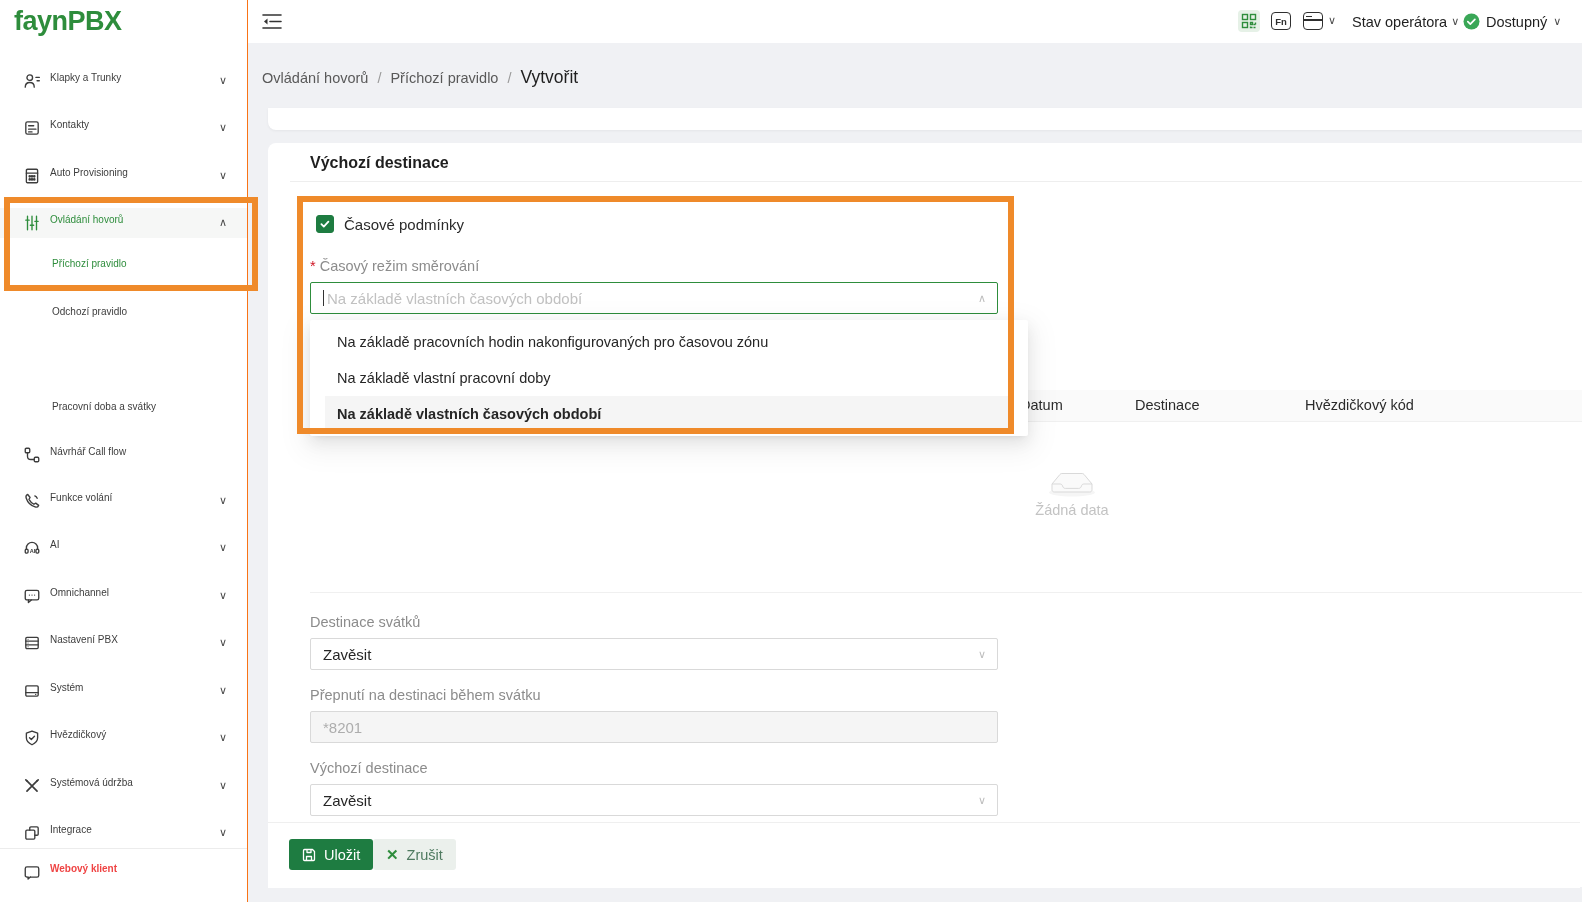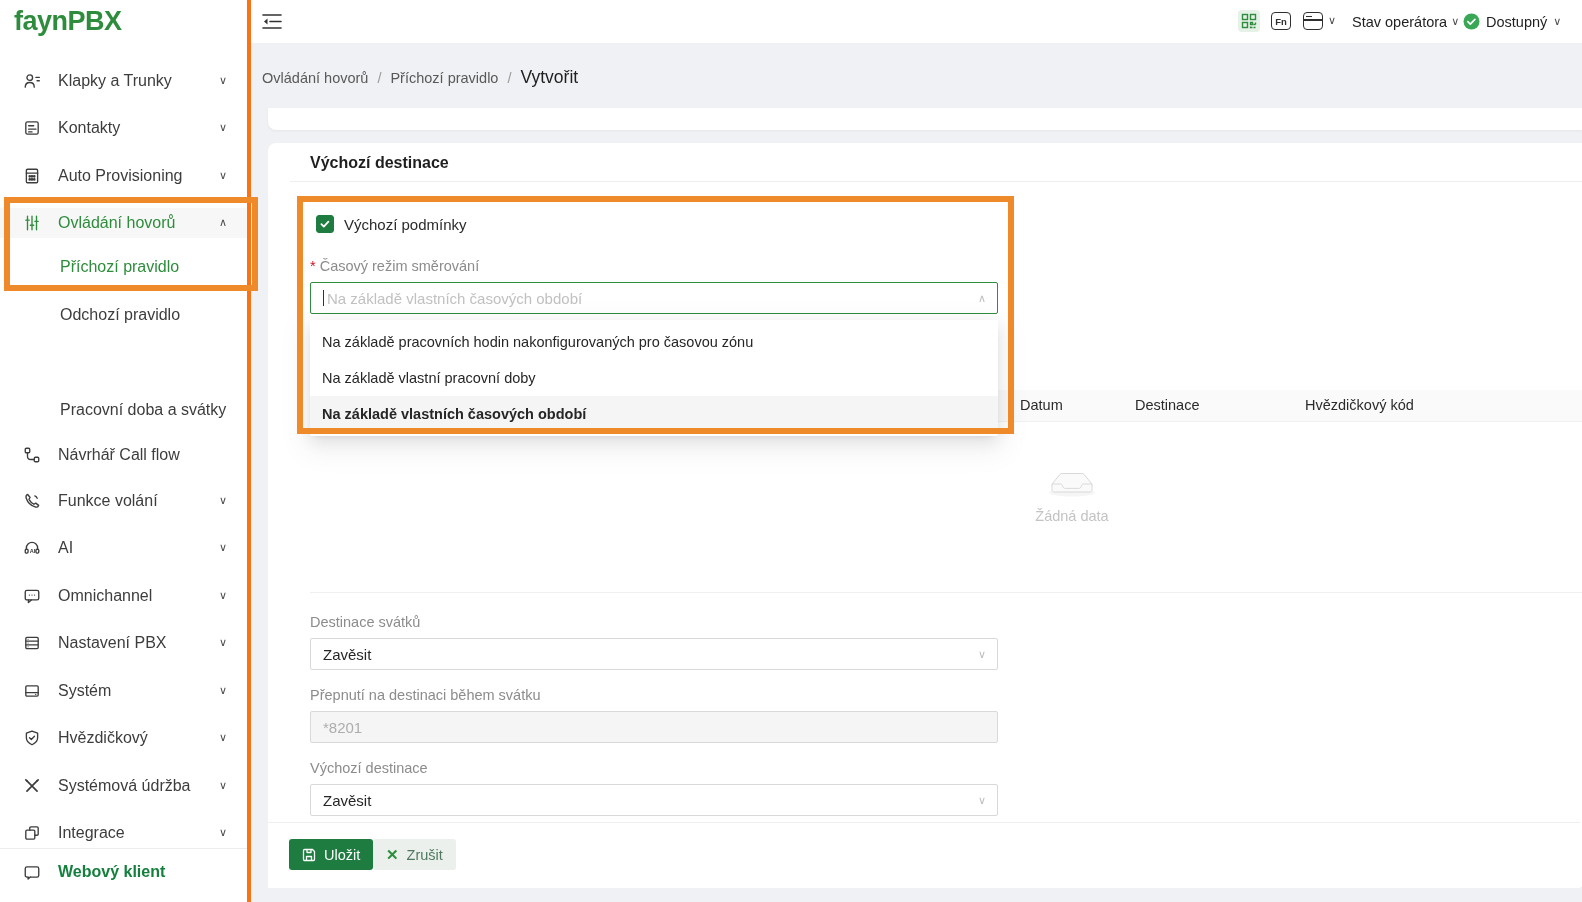--- a/index.html
+++ b/index.html
@@ -2,35 +2,35 @@
 <html><head>
 <meta charset="utf-8">
 <style>
   html,body{margin:0;padding:0;}
   body{
     width:1582px;height:902px;position:relative;overflow:hidden;
     background:#f0f1f4;font-family:"Liberation Sans",sans-serif;
     -webkit-font-smoothing:antialiased;
   }
   
-  .sidebar{position:absolute;left:0;top:0;width:247px;height:902px;background:#fff;border-right:4px solid #f97316;z-index:30;}
+  .sidebar{position:absolute;left:0;top:0;width:247px;height:902px;background:#fff;border-right:1px solid #f97316;z-index:30;}
   .logo{position:absolute;left:14px;top:6px;font-size:27px;font-weight:bold;color:#2e8d3c;letter-spacing:-0.5px;cursor:pointer;}
   .mitem{position:absolute;left:0;width:247px;height:30px;cursor:pointer;}
   .mitem .micon{position:absolute;left:23px;top:6px;width:18px;height:18px;}
-  .mitem .mlabel{position:absolute;left:50px;top:6px;font-size:16px;color:#3d3d3d;white-space:nowrap;margin-left:8px;}
+  .mitem .mlabel{position:absolute;left:50px;top:6px;font-size:10px;color:#3d3d3d;white-space:nowrap;}
   .mitem.sub .mlabel{left:52px;}
   .mitem .chev{position:absolute;right:20px;top:8px;font-size:11px;color:#4a4a4a;}
   .chev::after{content:"\2228";} 
   .chev.up::after{content:"\2227";} 
   .mitem.active-parent{background:#f6f7f6;}
   .mitem.active-parent .mlabel,.mitem.active .mlabel{color:#2e8d3c;}
   .mitem svg{stroke:#3d3d3d;fill:none;stroke-width:1.2;stroke-linecap:round;stroke-linejoin:round;}
   .mitem.active-parent svg{stroke:#2e8d3c;}
   .side-divider{position:absolute;left:0;top:848px;width:247px;height:1px;background:#ececec;}
-  .webclient .mlabel{font-weight:bold;color:#15803d;}
+  .webclient .mlabel{font-weight:bold;color:#ef4444;}
   
   .topbar{position:absolute;left:247px;top:0;width:1335px;height:43px;background:#fff;z-index:5;}
   .fold{position:absolute;left:262px;top:13px;width:20px;height:17px;cursor:pointer;z-index:6;}
   .fold svg{stroke:#333;stroke-width:1.6;fill:#333;stroke-linecap:round;}
   .qr-btn{position:absolute;left:1238px;top:10px;width:22px;height:22px;background:#e6f1e7;border-radius:4px;cursor:pointer;z-index:6;}
   .fn-btn{position:absolute;left:1271px;top:12px;width:20px;height:18px;border:1.5px solid #2f2f2f;border-radius:4px;box-sizing:border-box;display:flex;align-items:center;justify-content:center;font-size:9.5px;font-weight:bold;color:#2f2f2f;cursor:pointer;z-index:6;}
   .win-btn{position:absolute;left:1303px;top:12px;width:20px;height:18px;border:1.5px solid #2f2f2f;border-radius:4px;box-sizing:border-box;cursor:pointer;z-index:6;}
   .win-btn::before{content:"";position:absolute;left:2px;top:2.5px;width:6px;height:1.5px;background:#2f2f2f;}
   .win-btn::after{content:"";position:absolute;left:0;right:0;top:6px;height:1.5px;background:#2f2f2f;}
   .win-chev{position:absolute;left:1328px;top:14px;font-size:11px;color:#4a4a4a;z-index:6;}
@@ -53,30 +53,30 @@
   .cb-label{font-size:15px;color:#2b2b2b;cursor:pointer;}
   .flabel{position:absolute;left:310px;font-size:14.5px;color:#8c8c8c;z-index:3;}
   .req-star{color:#cf1322;margin-right:4px;}
   .sel{position:absolute;left:310px;width:688px;height:32px;background:#fff;border:1px solid #d9d9d9;border-radius:2px;box-sizing:border-box;display:flex;align-items:center;padding:0 12px;font-size:15px;color:#262626;cursor:pointer;z-index:3;}
   .sel .arrow{position:absolute;right:11px;top:9px;font-size:11px;color:#bdbdbd;}
   .sel.focused{border-color:#2e8d3c;}
   .sel .ph{color:#c1c1c1;}
   .caret{display:inline-block;width:1px;height:16px;background:#333;margin-right:3px;}
   .inp-dis{position:absolute;left:310px;top:711px;width:688px;height:32px;background:#f5f5f5;border:1px solid #d9d9d9;border-radius:2px;box-sizing:border-box;display:flex;align-items:center;padding:0 12px;font-size:15px;color:#adadad;z-index:3;}
   
-  .dd{position:absolute;left:310px;top:320px;width:688px;background:#fff;border-radius:2px;padding:4px 0;z-index:10;
+  .dd{position:absolute;left:310px;top:320px;width:688px;background:#fff;border-radius:2px;padding:4px 15px;z-index:10;
       box-shadow:0 3px 6px -4px rgba(0,0,0,.12),0 6px 16px 0 rgba(0,0,0,.08),0 9px 28px 8px rgba(0,0,0,.05);}
   .opt{height:36px;line-height:36px;padding:0 12px;font-size:14.5px;color:#262626;white-space:nowrap;overflow:hidden;cursor:pointer;}
   .opt.selected{font-weight:bold;background:#f5f5f5;}
   
   .thead{position:absolute;left:310px;top:390px;width:1272px;height:31px;background:#fafafa;border-bottom:1px solid #f0f0f0;z-index:1;}
   .th{position:absolute;top:0;height:31px;line-height:31px;font-size:14.5px;color:#2b2b2b;font-weight:500;white-space:nowrap;}
   .th.c0{left:710px;} .th.c1{left:825px;} .th.c2{left:995px;}
   .empty{position:absolute;left:1008px;top:458px;width:128px;text-align:center;z-index:1;}
-  .empty-text{margin-top:6px;font-size:14.5px;color:#c3c3c3;}
+  .empty-text{font-size:14.5px;color:#c3c3c3;}
   .table-bottom{position:absolute;left:310px;top:592px;width:1272px;height:1px;background:#f0f0f0;z-index:1;}
   
   .footerbar{position:absolute;left:268px;top:822px;width:1312px;height:65px;background:#fff;border-top:1px solid #efefef;z-index:20;}
   .btn{position:absolute;top:16px;height:31px;border:none;border-radius:3px;display:flex;align-items:center;gap:8px;padding:0 13px;font-size:14.5px;font-family:"Liberation Sans",sans-serif;cursor:pointer;}
   .btn-save{left:21px;background:#1e7c41;color:#fff;}
   .btn-cancel{left:105px;background:#ebf0ec;color:#4f7a60;}
   .btn-cancel .x{color:#2e8d3c;font-size:15px;font-weight:bold;}
   
   .hl{position:absolute;border:6px solid #ef8a2a;box-sizing:border-box;z-index:50;pointer-events:none;}
   .hlA{left:4px;top:197px;width:254px;height:94px;}
@@ -339,21 +339,21 @@
   <div class="empty-text">Žádná data</div>
 </div>
 <div class="table-bottom"></div>
 
 <div class="cb-row">
   <span class="cb">
     <svg width="12" height="12" viewBox="0 0 12 12">
         <path d="M2.4 6.2l2.4 2.4 4.6-5" stroke="#fff" stroke-width="1.8" fill="none" stroke-linecap="round" stroke-linejoin="round"></path>
       </svg>
   </span>
-  <span class="cb-label">Výchozí podmínky</span>
+  <span class="cb-label">Časové podmínky</span>
 </div>
 
 <div class="flabel" style="top:258px">
   <span class="req-star">*</span><span>Časový režim směrování</span>
 </div>
 <div class="sel focused" style="top:282px">
   <span class="caret"></span>
   <span class="ph">Na základě vlastních časových období</span>
   <span class="chev up arrow"></span>
 </div>

